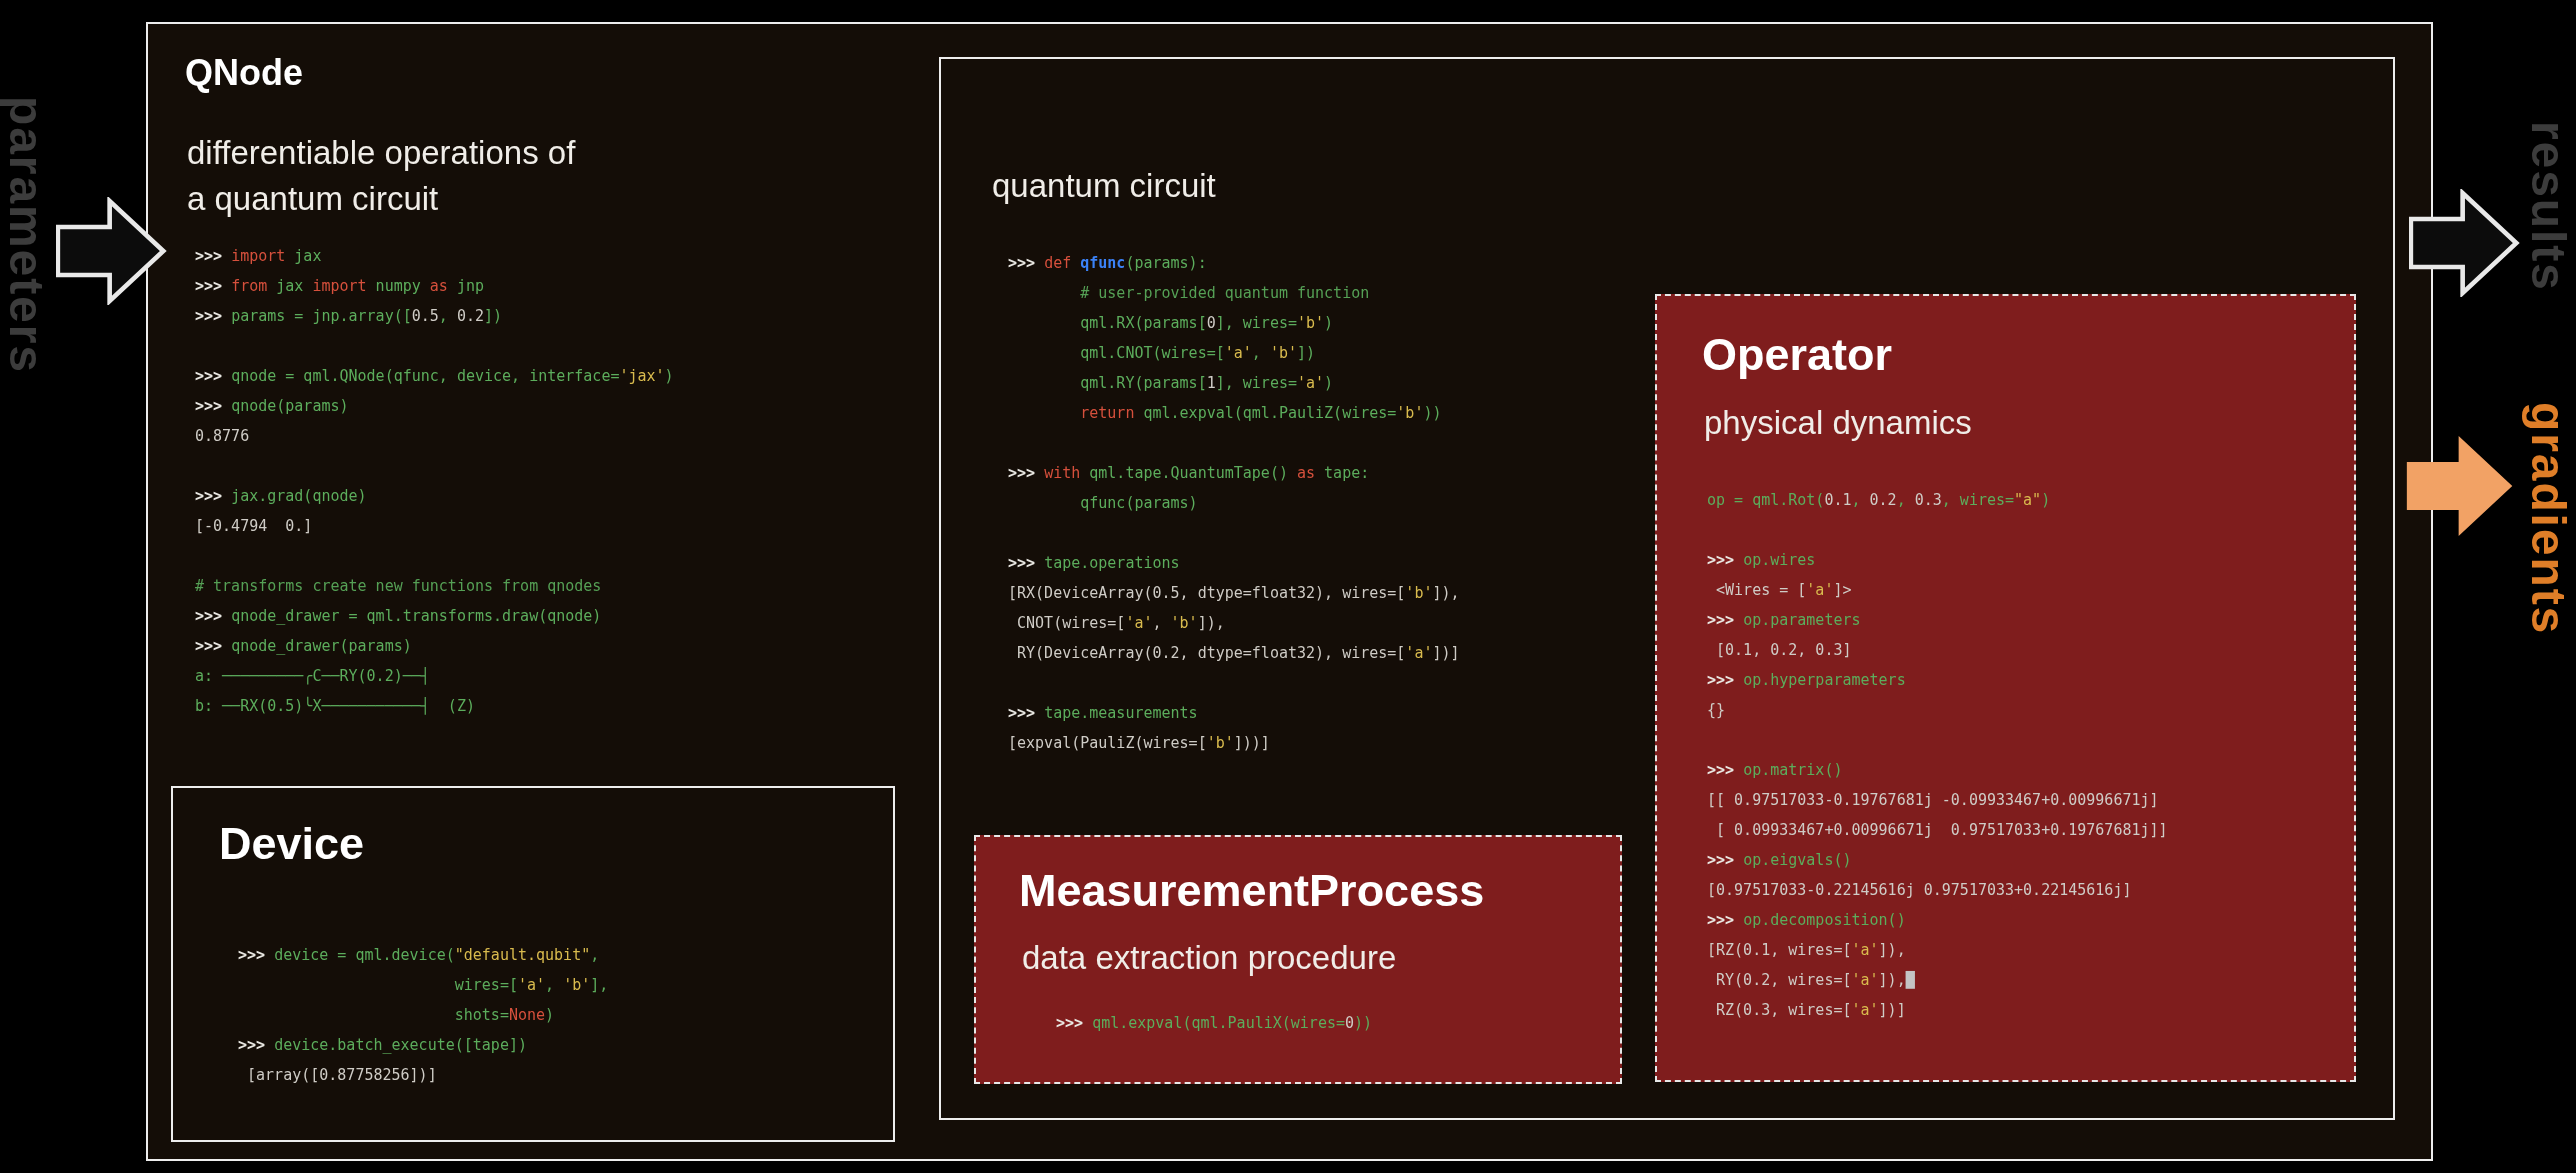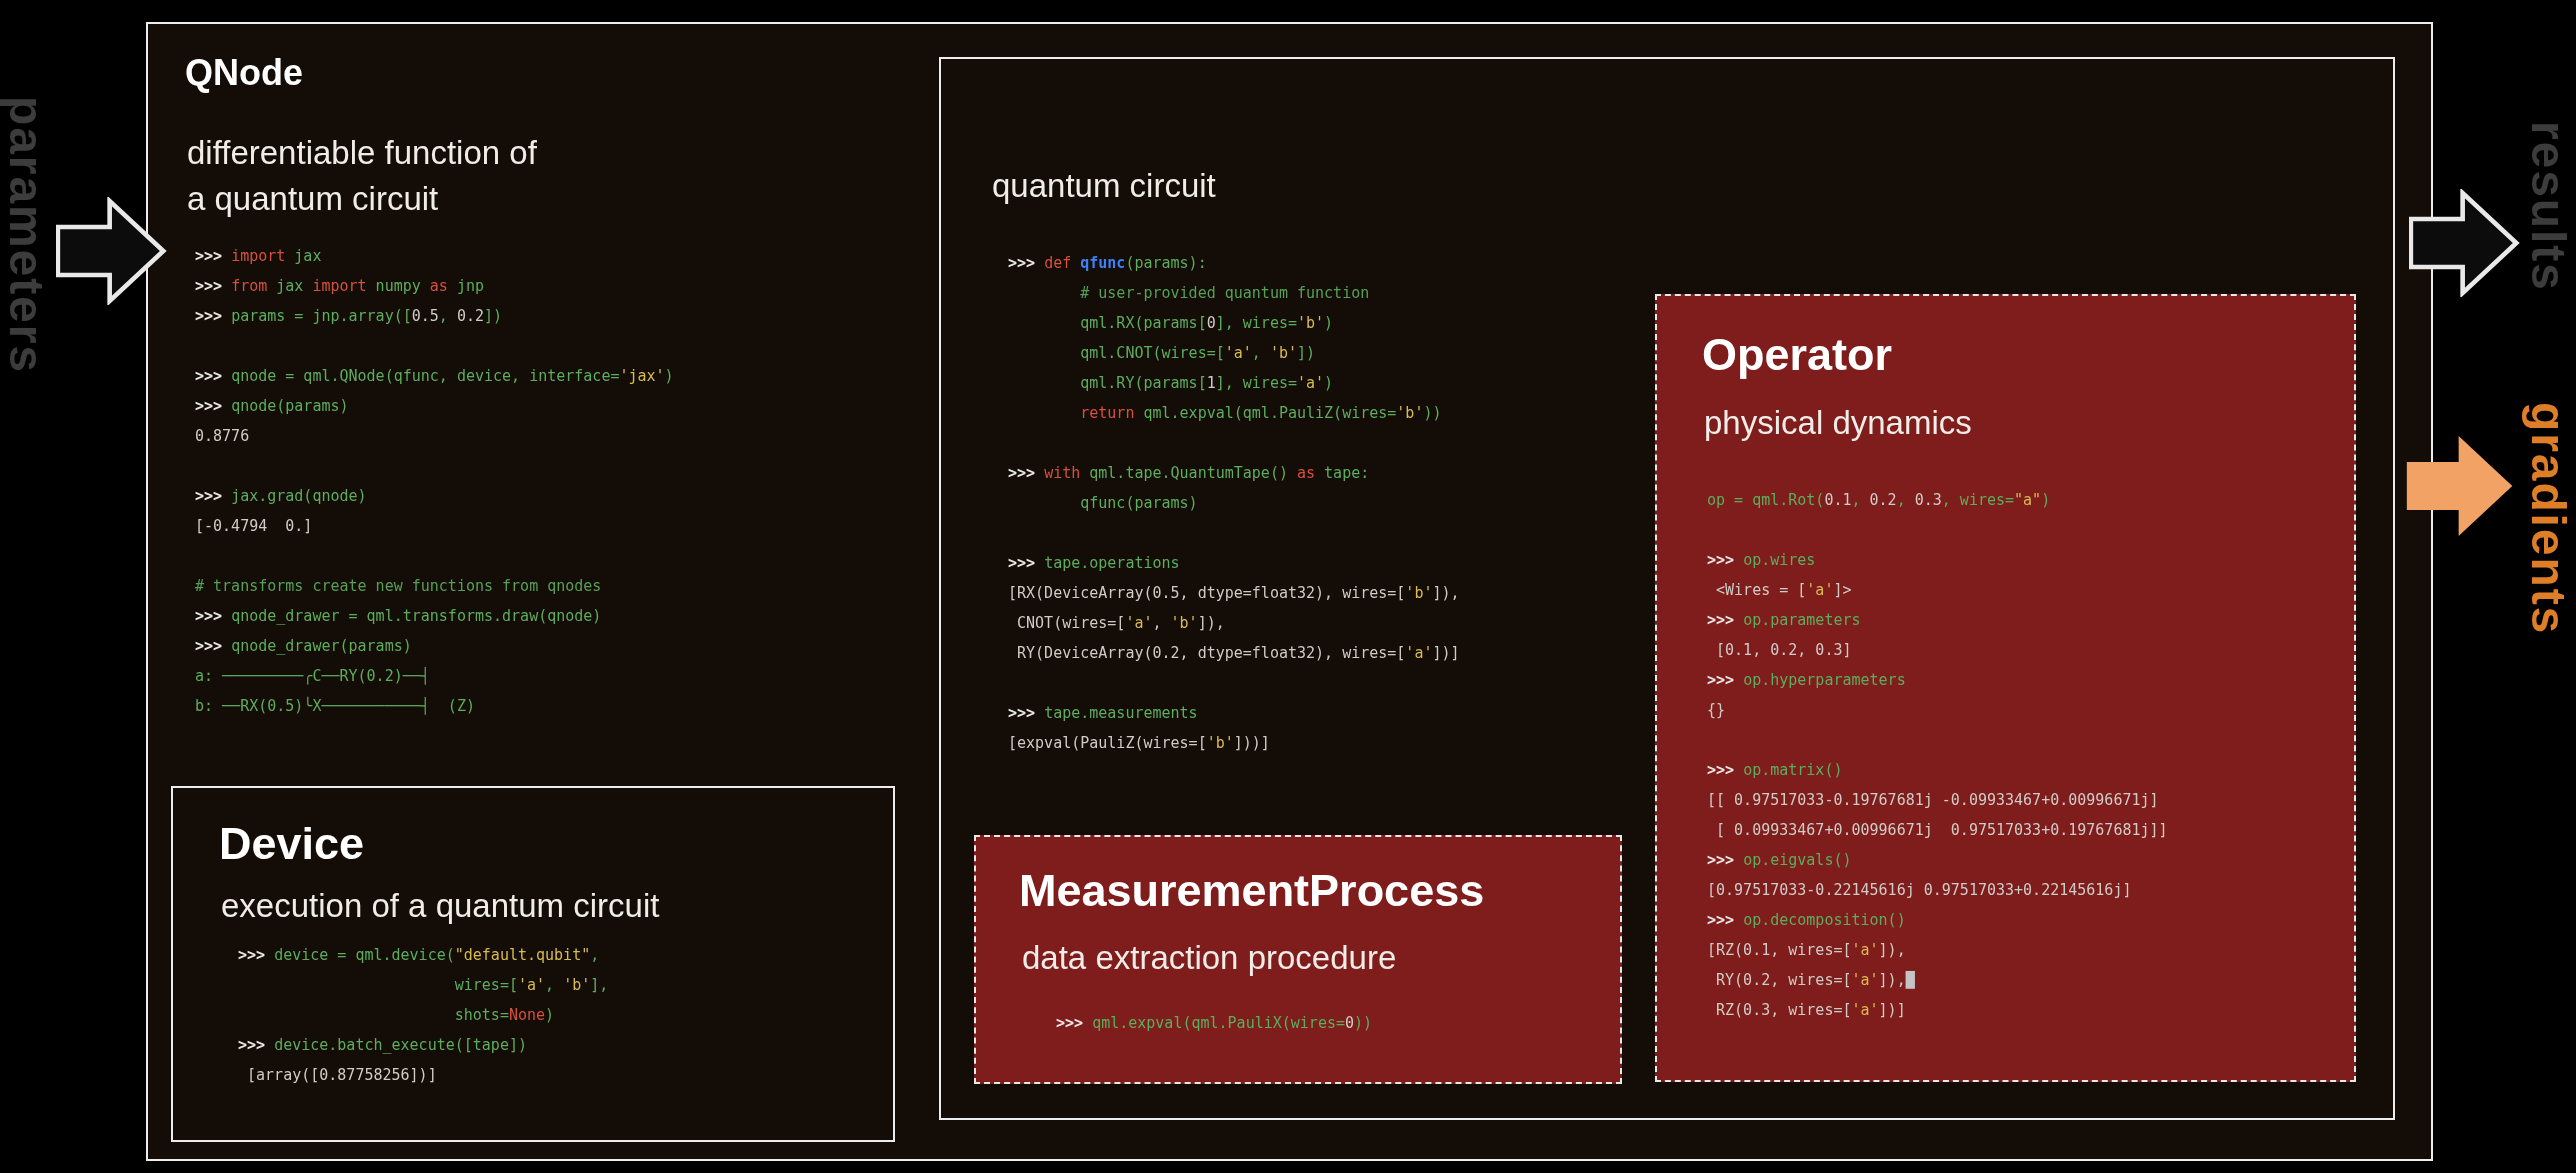--- a/index.html
+++ b/index.html
@@ -53,27 +53,26 @@
 
 <svg class="block-arrow arrow-dark" style="left:2409px;top:189px;" viewBox="0 0 120 116">
   <polygon points="2,32 58,32 58,4 116,58 58,112 58,84 2,84" fill="#0c0c0c"></polygon>
 </svg>
 
 <svg class="block-arrow arrow-orange" style="left:2405px;top:432px;" viewBox="0 0 120 116">
   <polygon points="2,32 58,32 58,4 116,58 58,112 58,84 2,84" fill="#f2a265"></polygon>
 </svg>
 
 <div class="big-title t54" style="left:185px;top:54px;">QNode</div>
-<div class="subtitle" style="left:187px;top:130px;">differentiable function of</div>
+<div class="subtitle" style="left:187px;top:130px;">differentiable operations of</div>
 <div class="subtitle" style="left:187px;top:176px;">a quantum circuit</div>
 <div class="code" style="left:195px;top:241px;"><div class="code-line"><span class="tok-p">&gt;&gt;&gt; </span><span class="tok-k">import</span><span class="tok-g"> jax</span></div><div class="code-line"><span class="tok-p">&gt;&gt;&gt; </span><span class="tok-k">from</span><span class="tok-g"> jax </span><span class="tok-k">import</span><span class="tok-g"> numpy </span><span class="tok-k">as</span><span class="tok-g"> jnp</span></div><div class="code-line"><span class="tok-p">&gt;&gt;&gt; </span><span class="tok-g">params = jnp.array([</span><span class="tok-w">0.5</span><span class="tok-g">, </span><span class="tok-w">0.2</span><span class="tok-g">])</span></div><div class="code-line"></div><div class="code-line"><span class="tok-p">&gt;&gt;&gt; </span><span class="tok-g">qnode = qml.QNode(qfunc, device, interface=</span><span class="tok-s">'jax'</span><span class="tok-g">)</span></div><div class="code-line"><span class="tok-p">&gt;&gt;&gt; </span><span class="tok-g">qnode(params)</span></div><div class="code-line"><span class="tok-w">0.8776</span></div><div class="code-line"></div><div class="code-line"><span class="tok-p">&gt;&gt;&gt; </span><span class="tok-g">jax.grad(qnode)</span></div><div class="code-line"><span class="tok-w">[-0.4794  0.]</span></div><div class="code-line"></div><div class="code-line"><span class="tok-c"># transforms create new functions from qnodes</span></div><div class="code-line"><span class="tok-p">&gt;&gt;&gt; </span><span class="tok-g">qnode_drawer = qml.transforms.draw(qnode)</span></div><div class="code-line"><span class="tok-p">&gt;&gt;&gt; </span><span class="tok-g">qnode_drawer(params)</span></div><div class="code-line"><span class="tok-g">a: ─────────╭C──RY(0.2)──┤</span></div><div class="code-line"><span class="tok-g">b: ──RX(0.5)╰X───────────┤  (Z)</span></div></div>
 
 <div class="solid-box" style="left:171px;top:786px;width:720px;height:352px;">
   <div class="big-title t48" style="left:46px;top:32px;">Device</div>
-  <div class="subtitle" style="left:48px;top:95px;">execution of a quantum circuit</div>
   <div class="code" style="left:65px;top:152px;"><div class="code-line"><span class="tok-p">&gt;&gt;&gt; </span><span class="tok-g">device = qml.device(</span><span class="tok-s">"default.qubit"</span><span class="tok-g">,</span></div><div class="code-line"><span class="tok-g">                        wires=[</span><span class="tok-s">'a'</span><span class="tok-g">, </span><span class="tok-s">'b'</span><span class="tok-g">],</span></div><div class="code-line"><span class="tok-g">                        shots=</span><span class="tok-k">None</span><span class="tok-g">)</span></div><div class="code-line"><span class="tok-p">&gt;&gt;&gt; </span><span class="tok-g">device.batch_execute([tape])</span></div><div class="code-line"><span class="tok-w"> [array([0.87758256])]</span></div></div>
 </div>
 
 <div class="solid-box" style="left:939px;top:57px;width:1452px;height:1059px;">
   <div class="subtitle" style="left:51px;top:104px;">quantum circuit</div>
   <div class="code" style="left:67px;top:189px;"><div class="code-line"><span class="tok-p">&gt;&gt;&gt; </span><span class="tok-k">def </span><span class="tok-f">qfunc</span><span class="tok-g">(params):</span></div><div class="code-line"><span class="tok-c">        # user-provided quantum function</span></div><div class="code-line"><span class="tok-g">        qml.RX(params[</span><span class="tok-w">0</span><span class="tok-g">], wires=</span><span class="tok-s">'b'</span><span class="tok-g">)</span></div><div class="code-line"><span class="tok-g">        qml.CNOT(wires=[</span><span class="tok-s">'a'</span><span class="tok-g">, </span><span class="tok-s">'b'</span><span class="tok-g">])</span></div><div class="code-line"><span class="tok-g">        qml.RY(params[</span><span class="tok-w">1</span><span class="tok-g">], wires=</span><span class="tok-s">'a'</span><span class="tok-g">)</span></div><div class="code-line"><span class="tok-k">        return </span><span class="tok-g">qml.expval(qml.PauliZ(wires=</span><span class="tok-s">'b'</span><span class="tok-g">))</span></div><div class="code-line"></div><div class="code-line"><span class="tok-p">&gt;&gt;&gt; </span><span class="tok-k">with </span><span class="tok-g">qml.tape.QuantumTape() </span><span class="tok-k">as </span><span class="tok-g">tape:</span></div><div class="code-line"><span class="tok-g">        qfunc(params)</span></div><div class="code-line"></div><div class="code-line"><span class="tok-p">&gt;&gt;&gt; </span><span class="tok-g">tape.operations</span></div><div class="code-line"><span class="tok-w">[RX(DeviceArray(0.5, dtype=float32), wires=[</span><span class="tok-s">'b'</span><span class="tok-w">]),</span></div><div class="code-line"><span class="tok-w"> CNOT(wires=[</span><span class="tok-s">'a'</span><span class="tok-w">, </span><span class="tok-s">'b'</span><span class="tok-w">]),</span></div><div class="code-line"><span class="tok-w"> RY(DeviceArray(0.2, dtype=float32), wires=[</span><span class="tok-s">'a'</span><span class="tok-w">])]</span></div><div class="code-line"></div><div class="code-line"><span class="tok-p">&gt;&gt;&gt; </span><span class="tok-g">tape.measurements</span></div><div class="code-line"><span class="tok-w">[expval(PauliZ(wires=[</span><span class="tok-s">'b'</span><span class="tok-w">]))]</span></div></div>
 
   <div class="dashed-box" style="left:33px;top:776px;width:644px;height:245px;">
     <div class="big-title t48" style="left:43px;top:30px;">MeasurementProcess</div>
     <div class="subtitle" style="left:46px;top:98px;">data extraction procedure</div>

